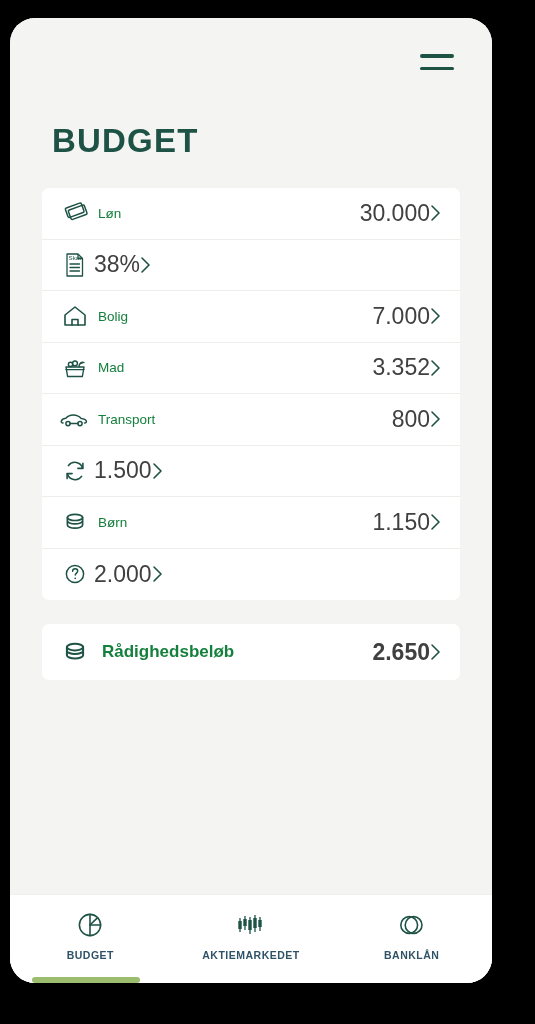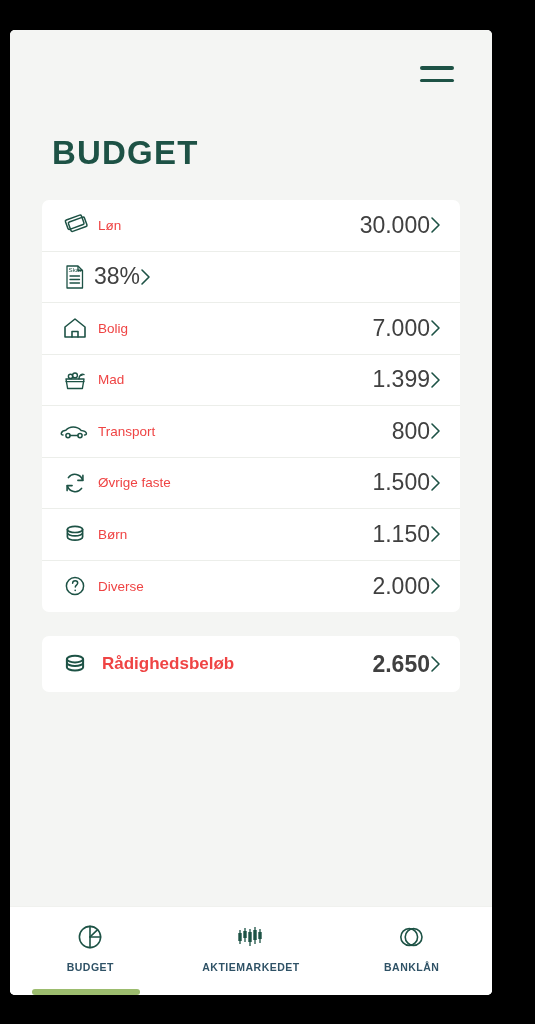--- a/index.html
+++ b/index.html
@@ -12,25 +12,25 @@
     height: 1024px;
     overflow: hidden;
     font-family: "Liberation Sans", sans-serif;
     -webkit-font-smoothing: antialiased;
   }
 
   
   .phone-frame {
     position: absolute;
     left: 10px;
-    top: 30px;
+    top: 18px;
     width: 482px;
     height: 965px;
     background: #ffffff;
-    border-radius: 5px;
+    border-radius: 25px;
     overflow: hidden;
   }
   .screen {
     position: absolute;
     left: 0;
     top: 0;
     width: 482px;
     height: 965px;
     background: #f4f5f3;
     display: flex;
@@ -104,21 +104,21 @@
     display: flex;
     align-items: center;
     justify-content: center;
     color: #1d5245;
   }
   .row-icon svg { display: block; }
 
   .row-label {
     flex: 1 1 auto;
     font-size: 13.5px;
-    color: #ef4444;
+    color: #15803d;
     margin-left: 4px;
     white-space: nowrap;
   }
   .card.summary .row-label {
     font-size: 17px;
     margin-left: 8px;
   }
 
   .row-value {
     flex: 0 0 auto;
@@ -256,21 +256,21 @@
             <svg width="30" height="30" viewBox="0 0 30 30" fill="none" stroke="currentColor" stroke-width="1.4" stroke-linejoin="round" stroke-linecap="round">
               <path d="M6 14 h18 l-1.6 9.5 H7.6 Z"></path>
               <line x1="6" y1="16.6" x2="24" y2="16.6"></line>
               <circle cx="10.5" cy="11.4" r="2.1"></circle>
               <circle cx="15" cy="10.4" r="2.4"></circle>
               <path d="M19 13.8 c0-2.4 1.4-3.8 3.2-3.8"></path>
               <path d="M20.4 10.2 c1.2-1.1 2.6-1.3 3.6-0.6"></path>
             </svg>
           </span>
           <span class="row-label">Mad</span>
-          <span class="row-value">1.399</span>
+          <span class="row-value">3.352</span>
           <span class="chevron">
             <svg width="12" height="20" viewBox="0 0 12 20" fill="none" stroke="currentColor" stroke-width="1.6" stroke-linecap="round" stroke-linejoin="round">
                 <polyline points="2,3 9,10 2,17"></polyline>
               </svg>
           </span>
         </div>
 
         <div class="row">
           <span class="row-icon">
             <svg width="32" height="30" viewBox="0 0 32 30" fill="none" stroke="currentColor" stroke-width="1.5" stroke-linejoin="round" stroke-linecap="round">
@@ -291,21 +291,20 @@
 
         <div class="row">
           <span class="row-icon">
             <svg width="30" height="30" viewBox="0 0 30 30" fill="none" stroke="currentColor" stroke-width="1.6" stroke-linecap="round" stroke-linejoin="round">
               <path d="M22.6 12.2 A8 8 0 0 0 8.4 9.6"></path>
               <polyline points="22.9,7.4 22.9,12.4 17.9,12.4"></polyline>
               <path d="M7.4 17.8 A8 8 0 0 0 21.6 20.4"></path>
               <polyline points="7.1,22.6 7.1,17.6 12.1,17.6"></polyline>
             </svg>
           </span>
-          <span class="row-label">Øvrige faste</span>
           <span class="row-value">1.500</span>
           <span class="chevron">
             <svg width="12" height="20" viewBox="0 0 12 20" fill="none" stroke="currentColor" stroke-width="1.6" stroke-linecap="round" stroke-linejoin="round">
                 <polyline points="2,3 9,10 2,17"></polyline>
               </svg>
           </span>
         </div>
 
 
         <div class="row">
@@ -326,21 +325,20 @@
         </div>
 
         <div class="row">
           <span class="row-icon">
             <svg width="30" height="30" viewBox="0 0 30 30" fill="none" stroke="currentColor" stroke-width="1.5" stroke-linecap="round" stroke-linejoin="round">
               <circle cx="15" cy="15" r="8.6"></circle>
               <path d="M12.6 12.3 c0-1.5 1.1-2.6 2.6-2.6 1.4 0 2.5 1 2.5 2.4 0 2-2.4 2.1-2.4 4"></path>
               <circle cx="15.2" cy="19.3" r="0.85" fill="currentColor" stroke="none"></circle>
             </svg>
           </span>
-          <span class="row-label">Diverse</span>
           <span class="row-value">2.000</span>
           <span class="chevron">
             <svg width="12" height="20" viewBox="0 0 12 20" fill="none" stroke="currentColor" stroke-width="1.6" stroke-linecap="round" stroke-linejoin="round">
                 <polyline points="2,3 9,10 2,17"></polyline>
               </svg>
           </span>
         </div>
       </div>
 
       <div class="card summary">

